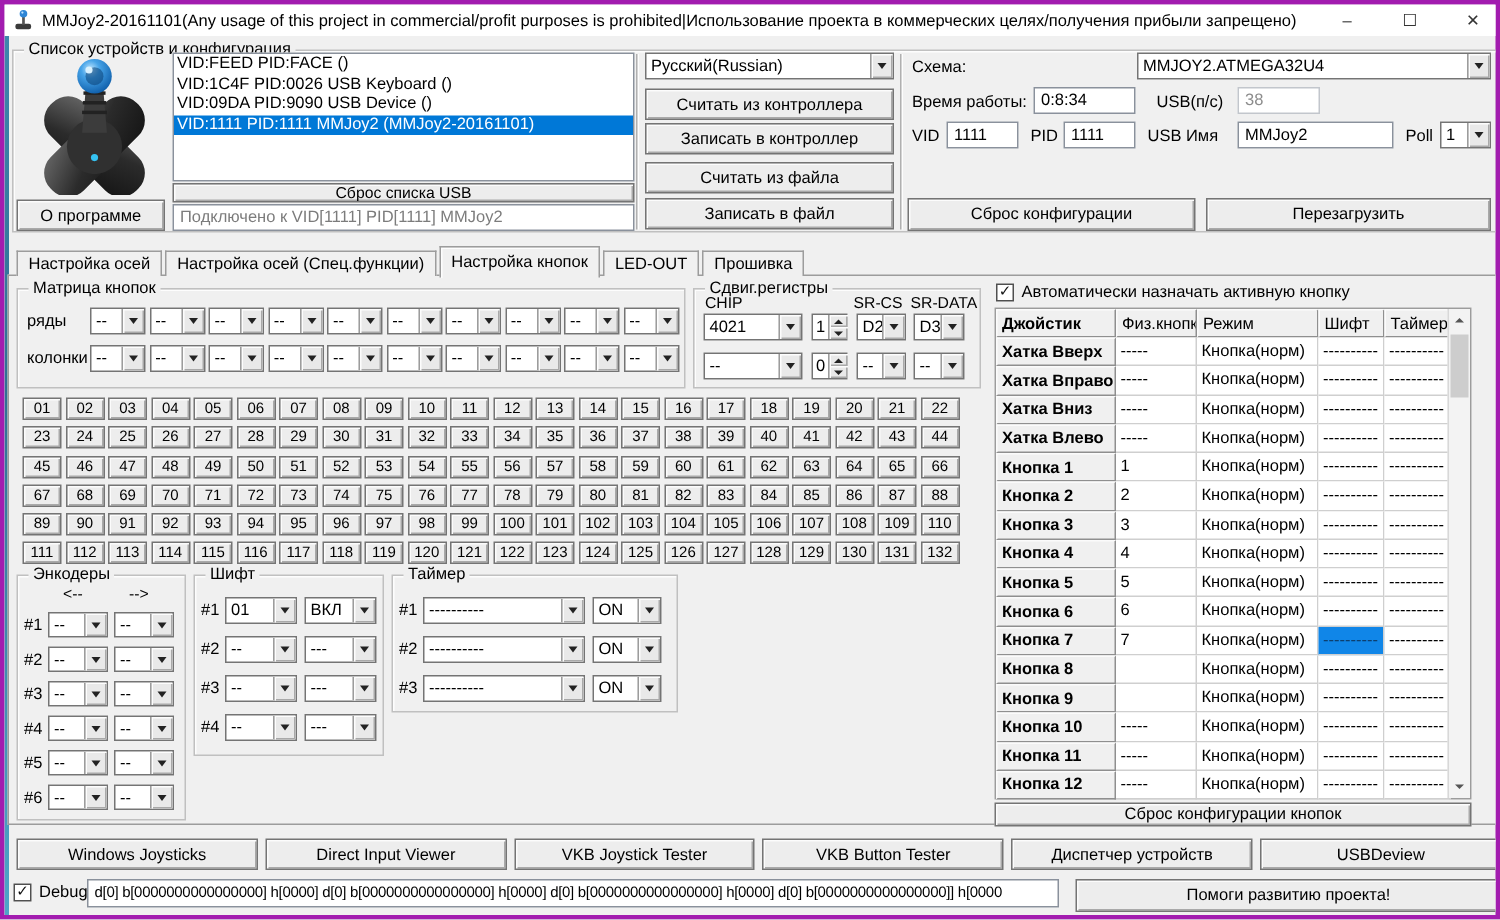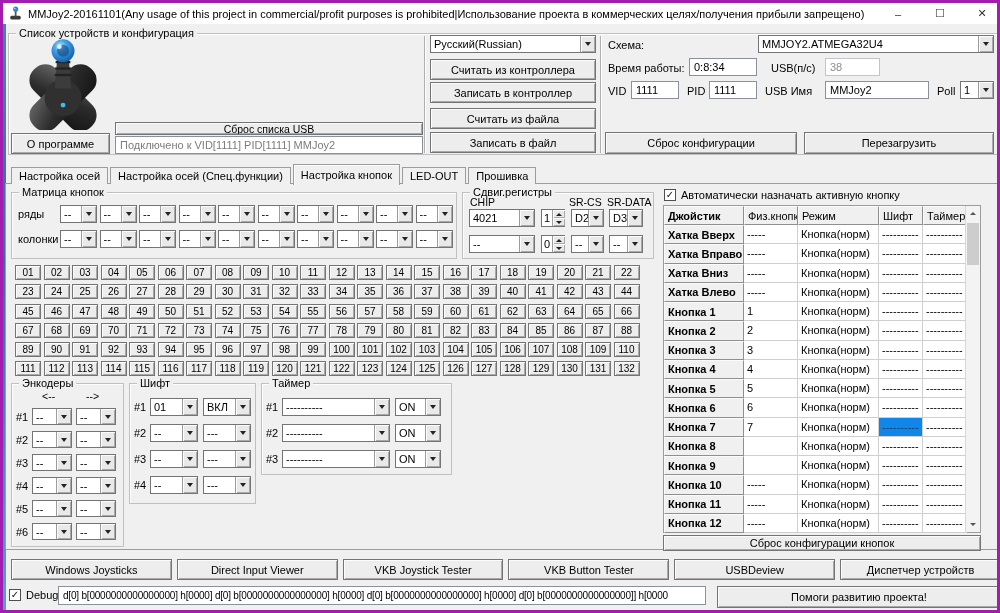--- a/index.html
+++ b/index.html
@@ -169,20 +169,30 @@
     <rect x="42" y="26" width="16" height="2.5" fill="#222"></rect>
     <rect x="41.5" y="33" width="17" height="2.5" fill="#222"></rect>
     <rect x="41" y="40" width="18" height="2.5" fill="#222"></rect>
     <circle cx="50" cy="15" r="12.5" fill="url(#ball)"></circle>
     <circle cx="50" cy="15" r="6.5" fill="#0a3f74" opacity="0.55"></circle>
     <circle cx="46" cy="10.5" r="2.6" fill="#d9f1ff"></circle>
   </svg>
 
   <div class="btn abs" style="left:8px; top:130px; width:99px; height:21px;">О программе</div>
 
+  <div class="usblist abs" style="left:112px; top:32px; width:308px; height:86px;">
+
+      <div class="usb-item">VID:FEED PID:FACE  ()</div>
+
+      <div class="usb-item">VID:1C4F PID:0026 USB Keyboard ()</div>
+
+      <div class="usb-item">VID:09DA PID:9090 USB Device ()</div>
+
+      <div class="usb-item sel">VID:1111 PID:1111 MMJoy2 (MMJoy2-20161101)</div>
+    </div>
   <div class="btn abs" style="left:112px; top:119px; width:308px; height:13px; font-size:10.5px;">Сброс списка USB</div>
   <div class="tb gray abs" style="left:112px; top:133px; width:308px; height:18px;">Подключено к VID[1111] PID[1111] MMJoy2</div>
 
   <div class="vsep" style="left:421px; top:33px; height:117px;"></div>
 
   <div class="combo abs" style="left:427px; top:32px; width:166px; height:18px;">
     <span class="cval">Русский(Russian)</span>
     <span class="cbtn">
         <span class="tri"></span>
       </span>
@@ -1130,23 +1140,23 @@
   <div class="bottombtns">
 
       <div class="btn">Windows Joysticks</div>
 
       <div class="btn">Direct Input Viewer</div>
 
       <div class="btn">VKB Joystick Tester</div>
 
       <div class="btn">VKB Button Tester</div>
 
+      <div class="btn">Диспетчер устройств</div>
+
       <div class="btn">USBDeview</div>
-
-      <div class="btn">Диспетчер устройств</div>
     </div>
 
   <div class="cbrow" style="left:6px; top:586px;">
     <span class="cb">✓</span>
     <span>Debug</span>
   </div>
   <div class="tb debugtb">d[0] b[0000000000000000] h[0000]   d[0] b[0000000000000000] h[0000]   d[0] b[0000000000000000] h[0000]   d[0] b[0000000000000000]] h[0000</div>
   <div class="btn abs" style="left:714px; top:583px; width:284px; height:22px;">Помоги развитию проекта!</div>
 
 </div>

